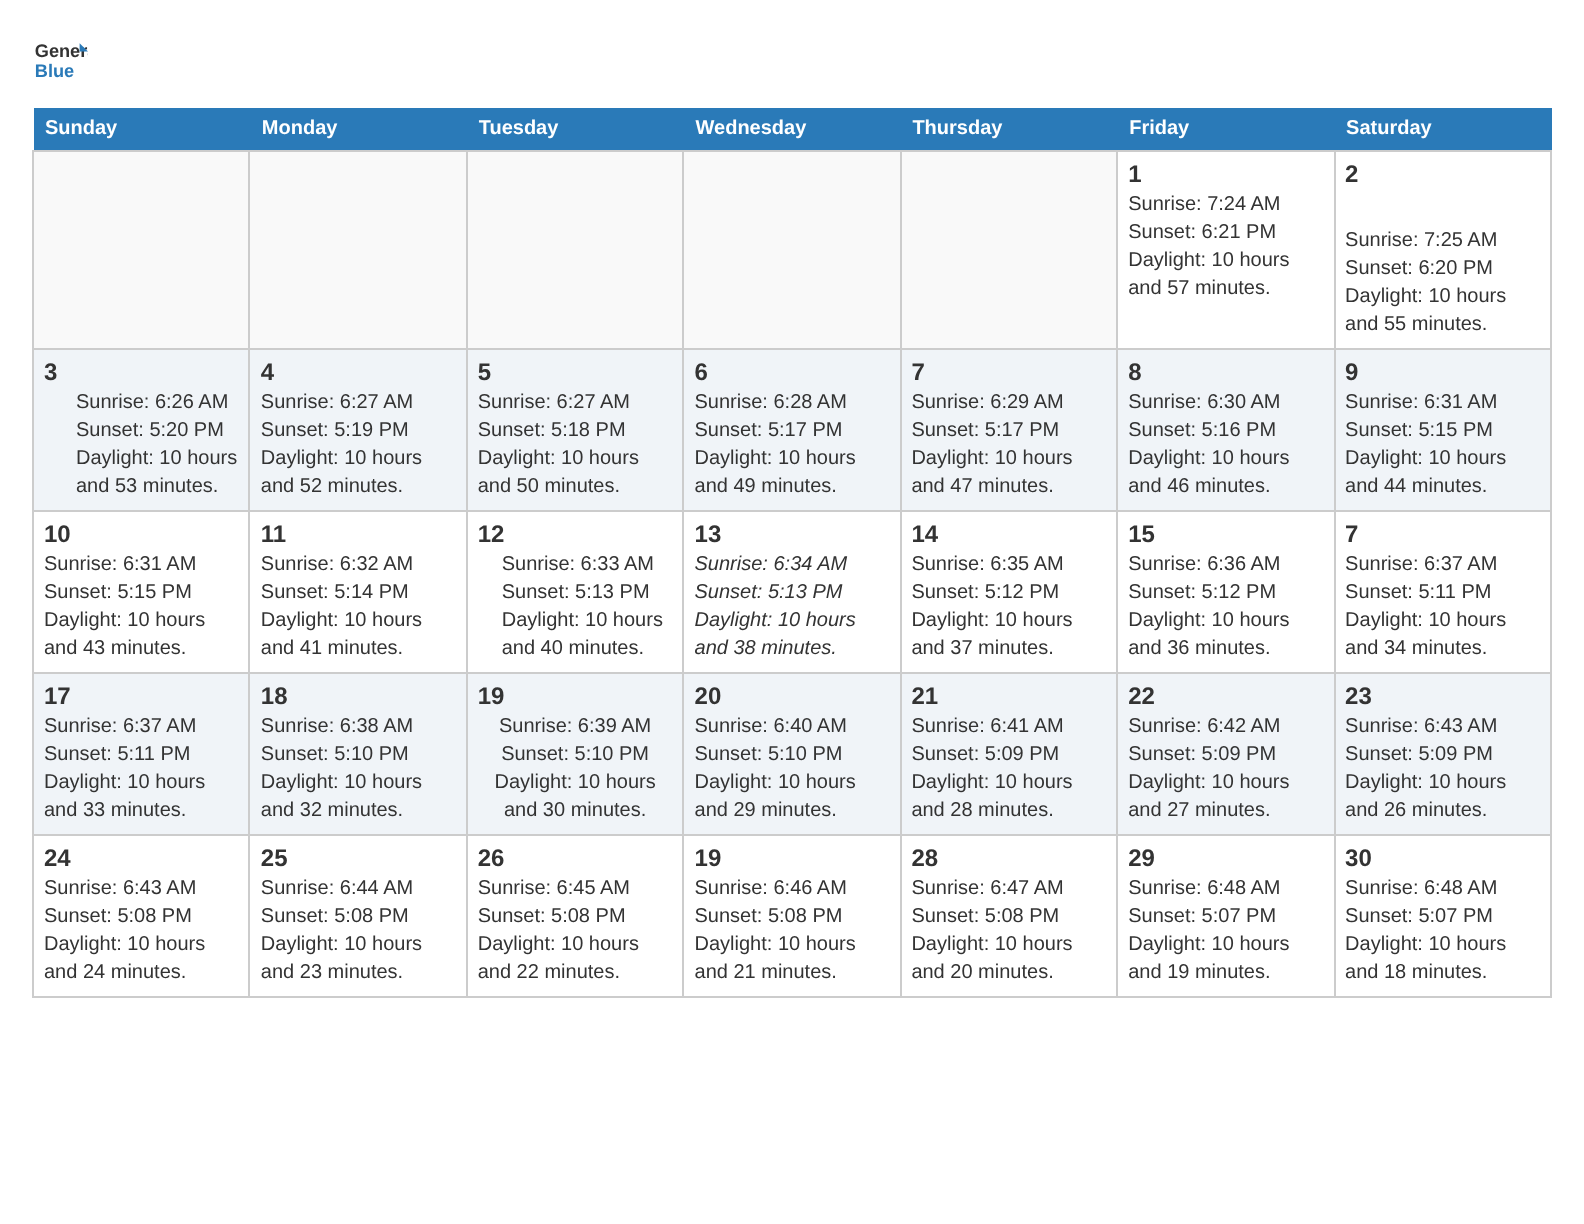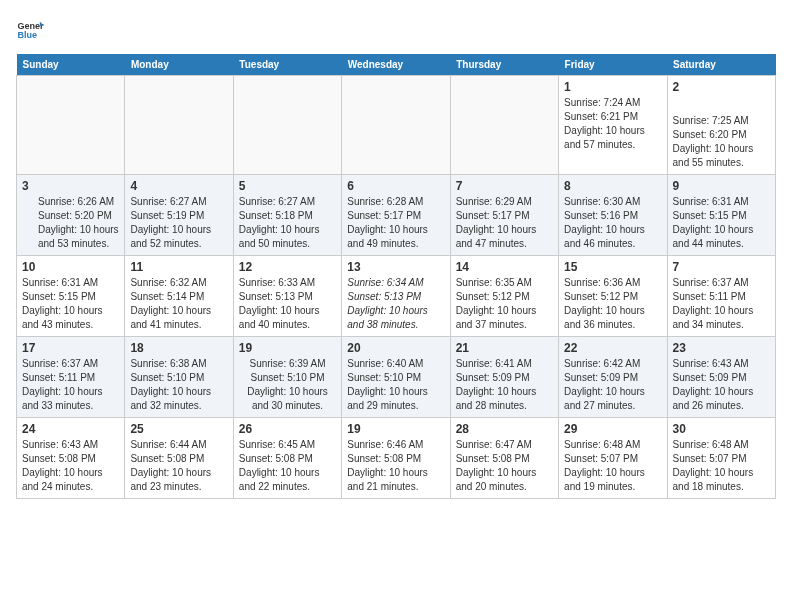--- a/index.html
+++ b/index.html
@@ -179,21 +179,21 @@
 Daylight: 10 hours and 43 minutes.</div>
         </td>
         <td>
           <div class="day-number">11</div>
           <div class="day-info" style="white-space: pre-line;">Sunrise: 6:32 AM
 Sunset: 5:14 PM
 Daylight: 10 hours and 41 minutes.</div>
         </td>
         <td>
           <div class="day-number">12</div>
-          <div class="day-info" style="white-space: pre-line;">Sunrise: 6:33 AM
+          <div class="day-info" style="white-space: pre-line; margin-left: 12px;">Sunrise: 6:33 AM
 Sunset: 5:13 PM
 Daylight: 10 hours and 40 minutes.</div>
         </td>
         <td>
           <div class="day-number">13</div>
           <div class="day-info" style="white-space: pre-line; font-style: italic;">Sunrise: 6:34 AM
 Sunset: 5:13 PM
 Daylight: 10 hours and 38 minutes.</div>
         </td>
         <td>

